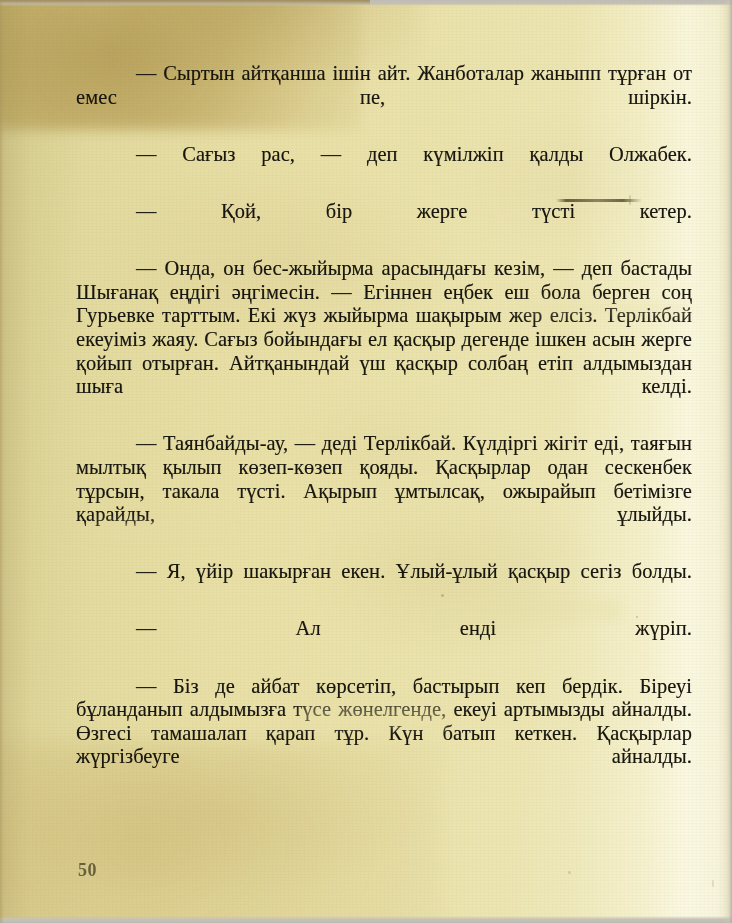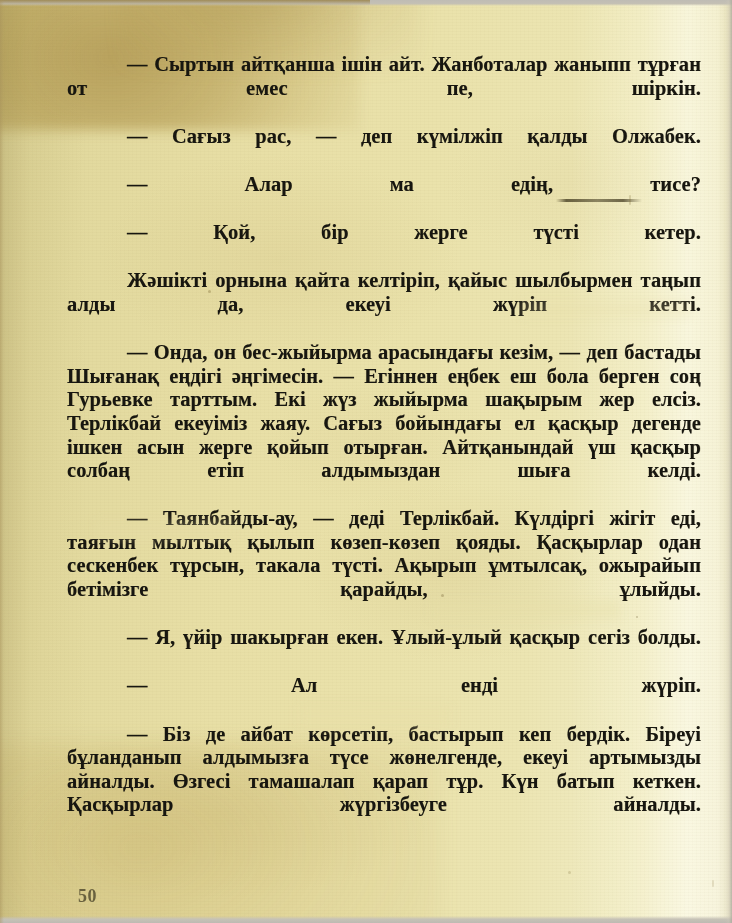--- a/index.html
+++ b/index.html
@@ -133,25 +133,24 @@
     width: 636px;
     color: #1b1a14;
     font-size: 20.4px;
     line-height: 23.6px;
     letter-spacing: 0.1px;
     text-align: justify;
     text-justify: inter-word;
     -webkit-font-smoothing: none;
   }
   #textblock p {
-    margin: 1px;
+    margin: 10px;
     padding: 0;
     text-indent: 60px;
     text-align: justify;
-    font-weight: bold;
   }
   
   #textblock p::after {
     content: "";
     display: inline-block;
     width: 100%;
   }
   
   .ink-soft {
     filter: blur(0.18px) contrast(1.04);
@@ -178,21 +177,21 @@
        rgba(60,52,26,0.75) 12%,
        rgba(60,52,26,0.55) 48%,
        rgba(60,52,26,0.72) 78%,
        rgba(60,52,26,0) 100%);
     filter: blur(0.5px);
   }
   
   #folio {
     position: absolute;
     left: 78px;
-    top: 886px;
+    top: 860px;
     font-family: "Liberation Serif", "DejaVu Serif", serif;
     font-size: 18px;
     font-weight: 700;
     color: rgba(35,30,14,0.72);
     letter-spacing: 0.5px;
     filter: blur(0.45px);
     opacity: 0.85;
   }
   
   .speck {
@@ -216,23 +215,21 @@
 
   <div class="edge-top"></div>
   <div class="edge-top-left"></div>
   <div class="edge-bottom"></div>
   <div class="edge-right"></div>
   <div class="edge-left"></div>
 
   <div id="textblock" class="ink-soft">
     <p>— Сыртын айтқанша ішін айт. Жанботалар жаныпп тұрған от емес пе, шіркін.</p>
     <p>— Сағыз рас, — деп күмілжіп қалды Олжабек.</p>
-    <p>— Алар ма едің, тисе?</p>
     <p>— Қой, бір жерге түсті кетер.</p>
-    <p>Жәшікті орнына қайта келтіріп, қайыс шылбырмен таңып алды да, екеуі жүріп кетті.</p>
     <p>— Онда, он бес-жыйырма арасындағы кезім, — деп бастады Шығанақ еңдігі әңгімесін. — Егіннен еңбек еш бола берген соң Гурьевке тарттым. Екі жүз жыйырма шақырым жер елсіз. Терлікбай екеуіміз жаяу. Сағыз бойындағы ел қасқыр дегенде ішкен асын жерге қойып отырған. Айтқанындай үш қасқыр солбаң етіп алдымыздан шыға келді.</p>
     <p>— Таянбайды-ау, — деді Терлікбай. Күлдіргі жігіт еді, таяғын мылтық қылып көзеп-көзеп қояды. Қасқырлар одан сескенбек тұрсын, такала түсті. Ақырып ұмтылсақ, ожырайып бетімізге қарайды, ұлыйды.</p>
     <p>— Я, үйір шакырған екен. Ұлый-ұлый қасқыр сегіз болды.</p>
     <p>— Ал енді жүріп.</p>
     <p>— Біз де айбат көрсетіп, бастырып кеп бердік. Біреуі бұланданып алдымызға түсе жөнелгенде, екеуі артымызды айналды. Өзгесі тамашалап қарап тұр. Күн батып кеткен. Қасқырлар жүргізбеуге айналды.</p>
 
   </div>
 
   <div class="underline-mark"></div>
 

